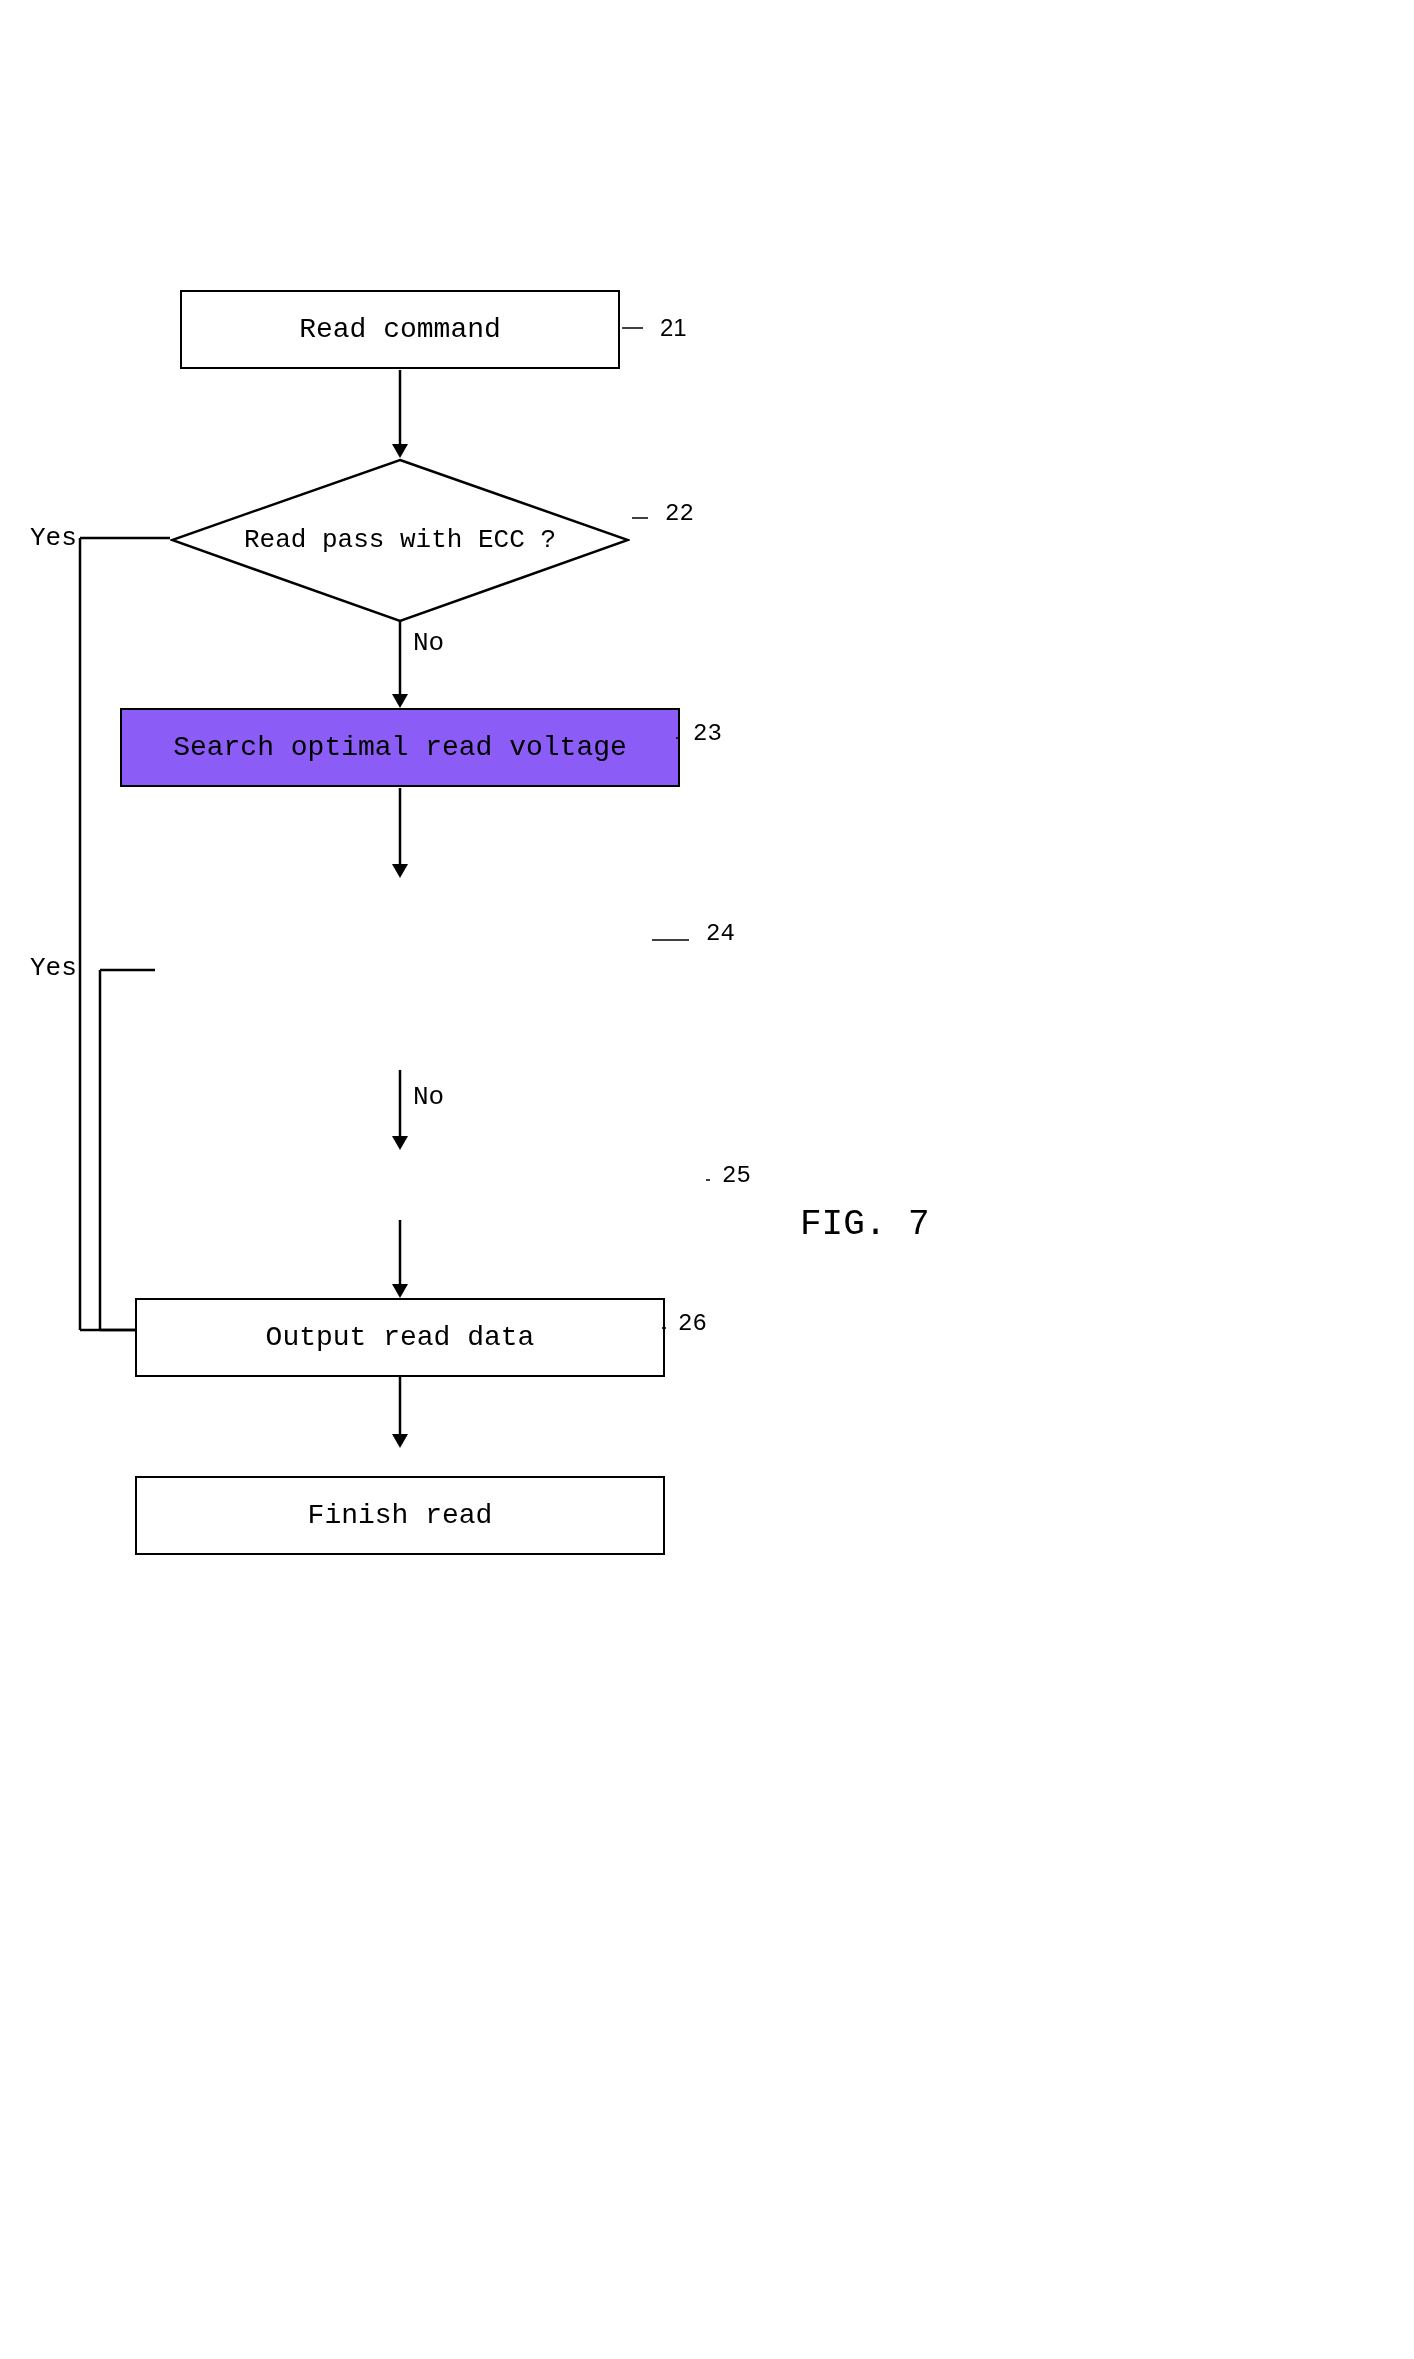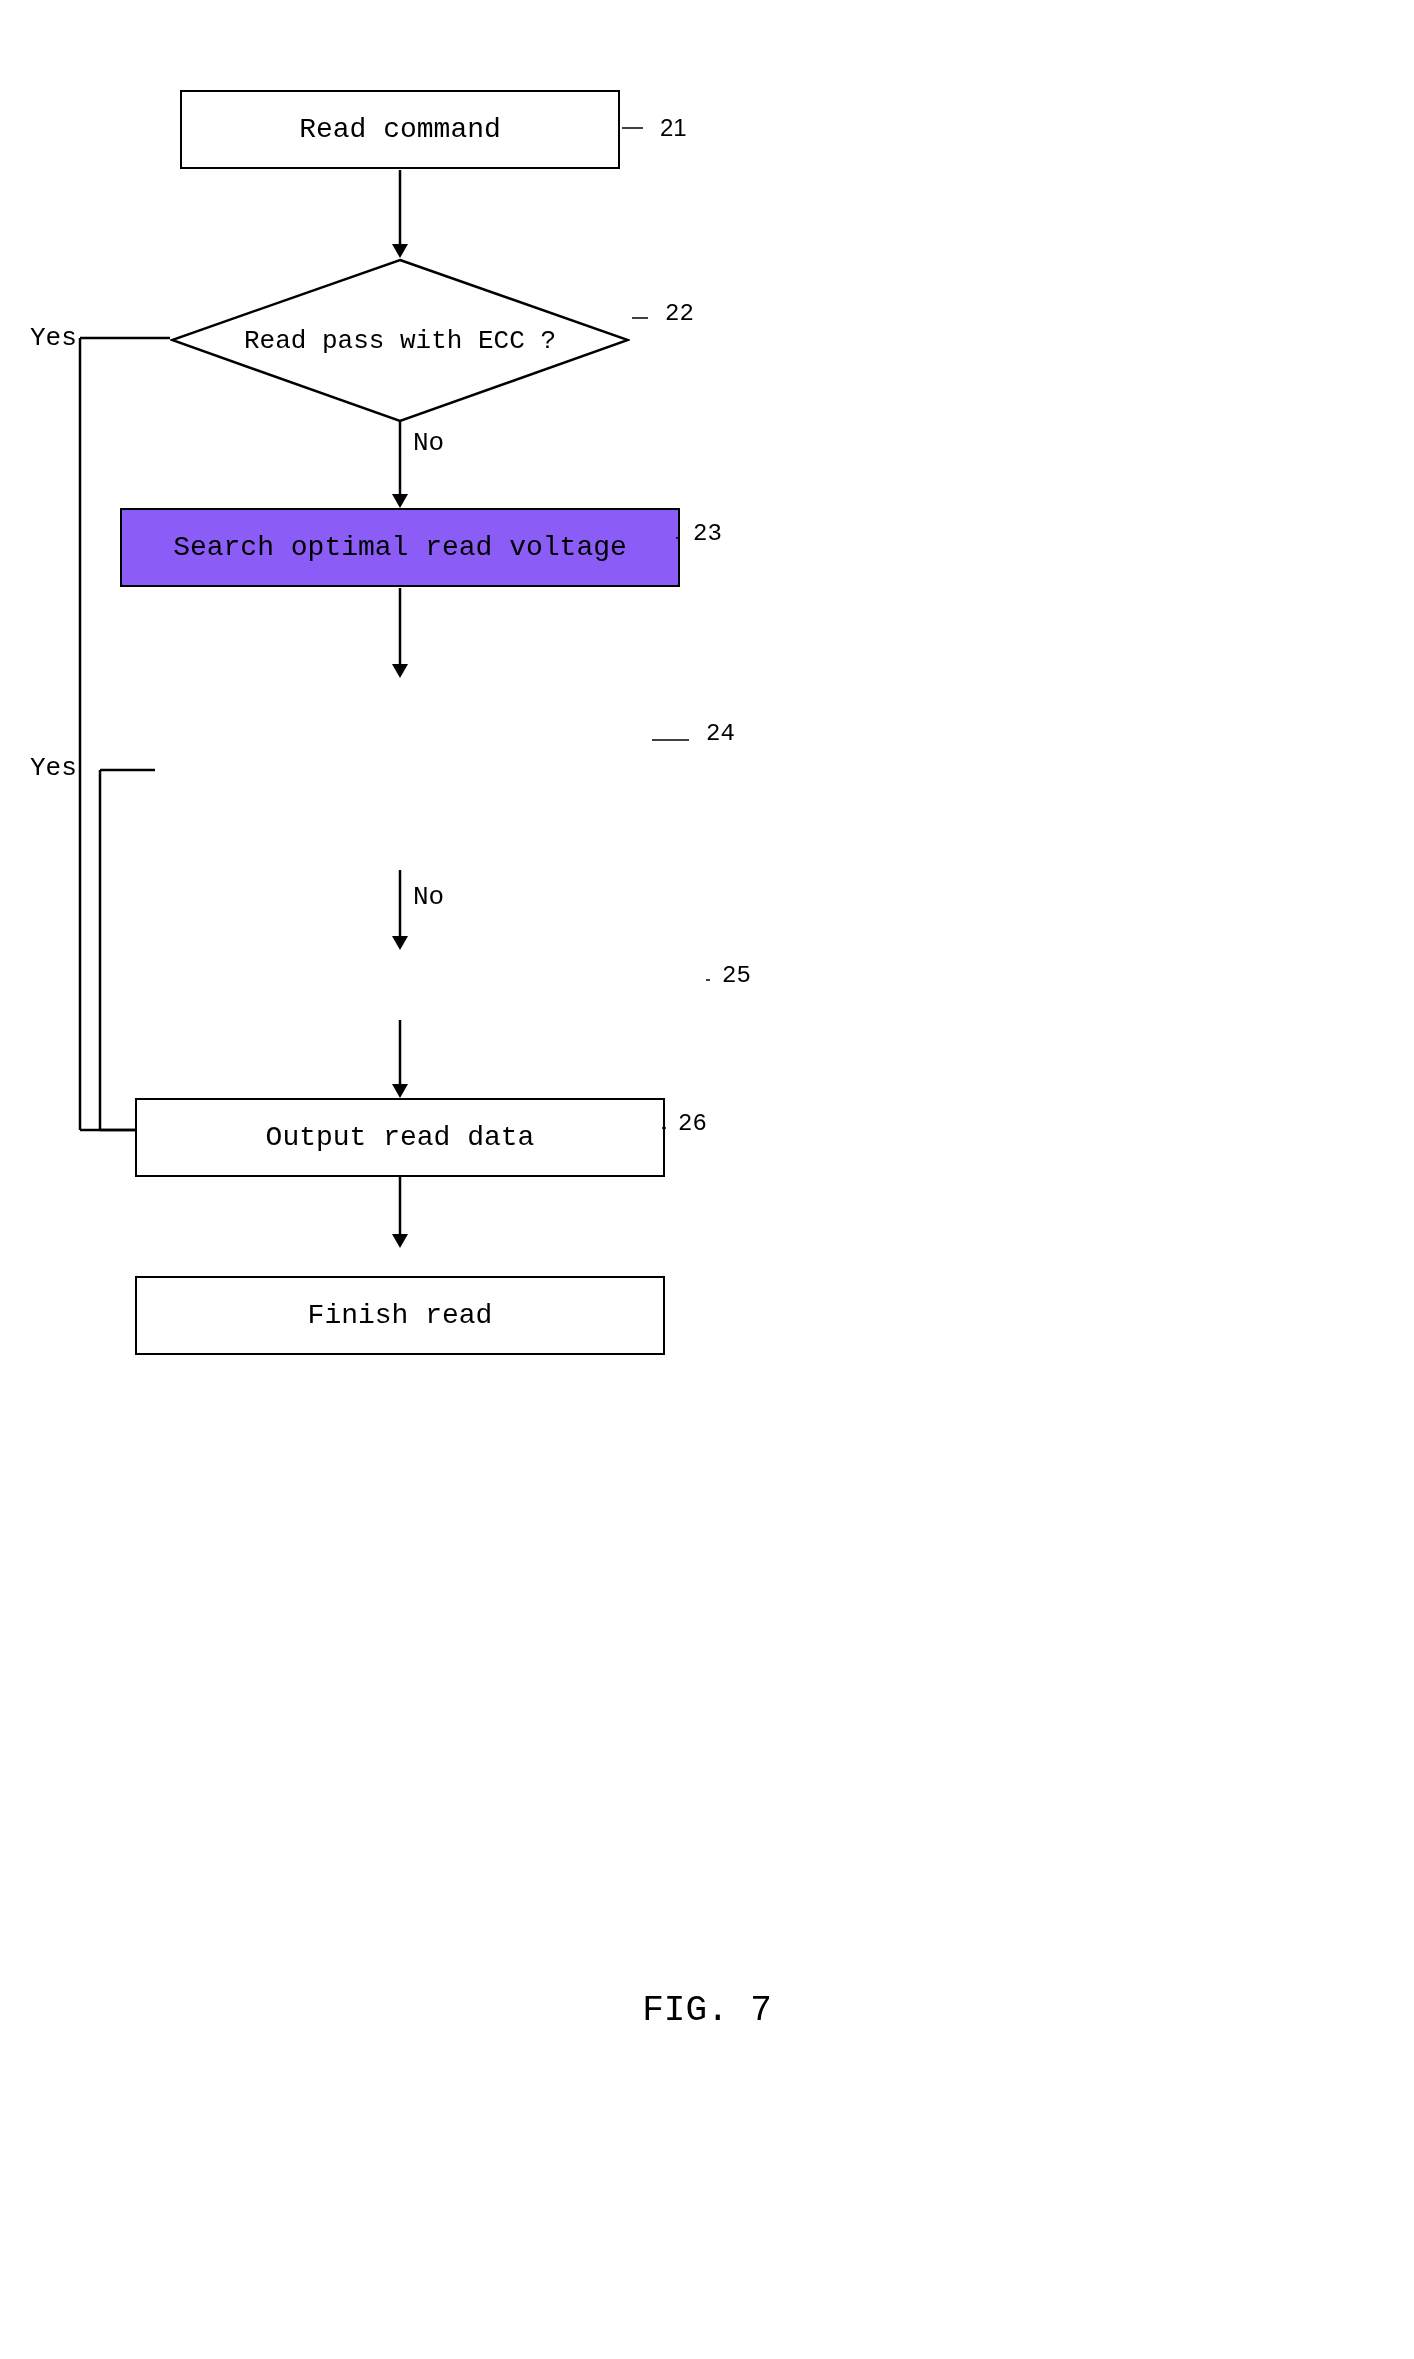--- a/index.html
+++ b/index.html
@@ -12,21 +12,22 @@
       align-items: flex-start;
       min-height: 2359px;
       width: 1414px;
     }
 
     .diagram-container {
       width: 1414px;
       min-height: 2359px;
       position: relative;
       display: flex;
-      flex-direction: column;
+      flex-direction: row;
+      align-items: center;
       padding-top: 60px;
     }
 
     
     .fc {
       position: relative;
       width: 800px;
       height: 1900px;
     }
 

